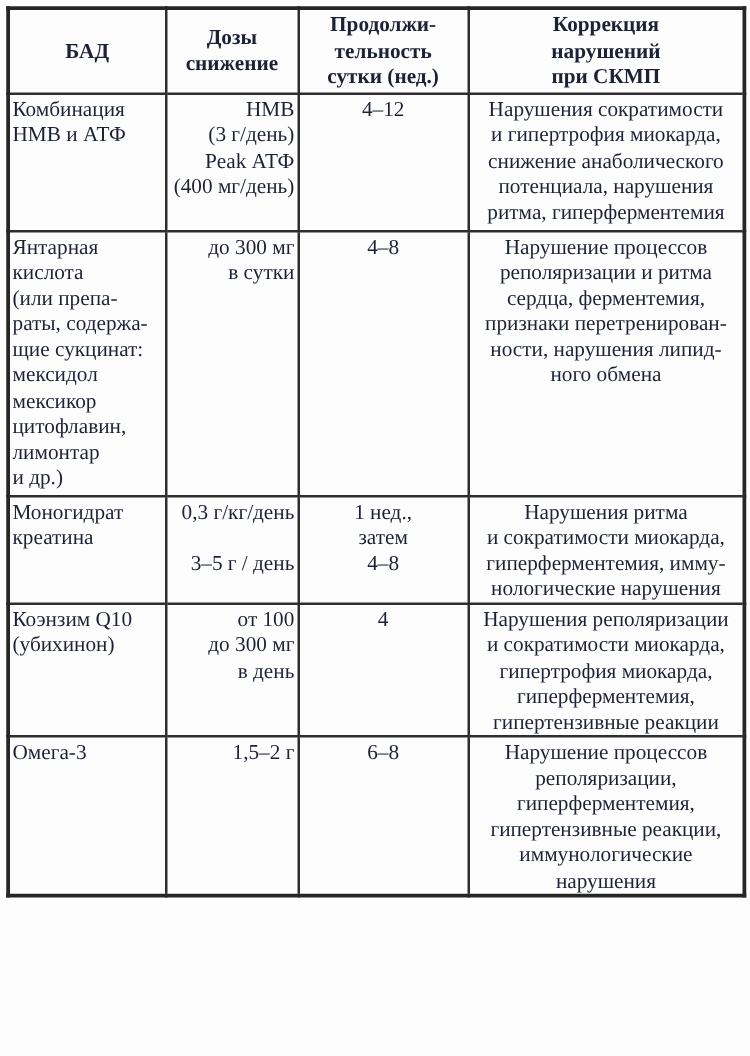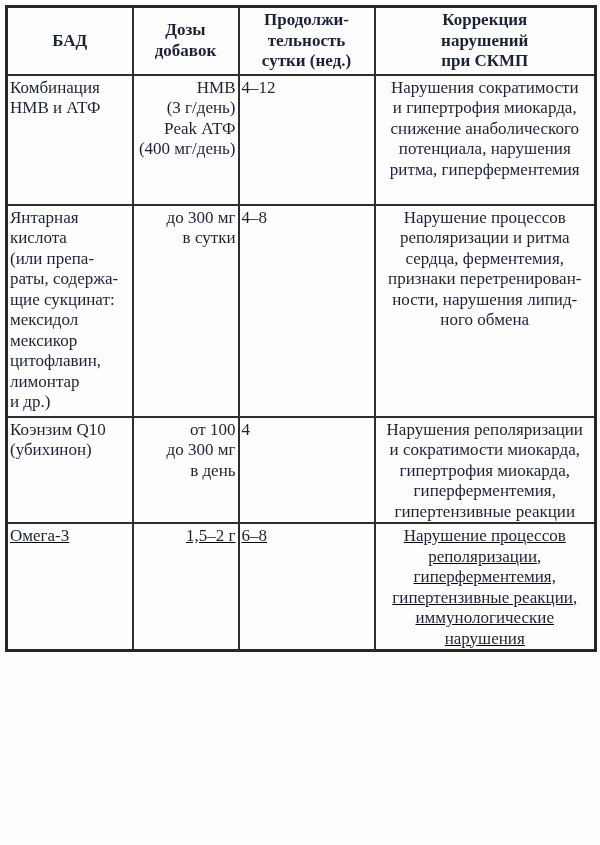--- a/index.html
+++ b/index.html
@@ -51,52 +51,53 @@
     text-align: left;
     padding-left: 5px;
     padding-right: 3px;
   }
   td.col-dose {
     text-align: right;
     padding-left: 0;
     padding-right: 0;
   }
   td.col-duration {
+    text-align: center;
     padding-left: 0;
     padding-right: 0;
   }
   td.col-correction {
     text-align: center;
     padding-left: 5px;
     padding-right: 2px;
   }
   thead tr          { height: 64px;  }
-  tbody tr:nth-child(1) { height: 130px; }
+  tbody tr:nth-child(1) { height: 110px; }
   tbody tr:nth-child(2) { height: 212px; margin-top: 48px; }
   tbody tr:nth-child(3) { height: 84px;  }
-  tbody tr:nth-child(4) { height: 85px; text-decoration: underline; }
+  tbody tr:nth-child(4) { height: 85px; }
   tbody tr:nth-child(5) { height: 124px; }
   tbody tr:nth-child(6) { height: 120px; }
 </style>
 </head>
 <body>
 
 <div class="page">
   <table class="supp">
     <colgroup>
       <col style="width:126px">
       <col style="width:106px">
       <col style="width:136px">
       <col style="width:221px">
     </colgroup>
     <thead>
       <tr>
         <th>БАД</th>
         <th>Дозы
-добавок</th>
+снижение</th>
         <th>Продолжи-
 тельность
 сутки (нед.)</th>
         <th>Коррекция
 нарушений
 при СКМП</th>
       </tr>
     </thead>
     <tbody>
       <tr>
@@ -128,20 +129,34 @@
 в сутки</td>
         <td class="col-duration">4–8</td>
         <td class="col-correction">Нарушение процессов
 реполяризации и ритма
 сердца, ферментемия,
 признаки перетренирован-
 ности, нарушения липид-
 ного обмена</td>
       </tr>
       <tr>
+        <td class="col-supplement">Моногидрат
+креатина</td>
+        <td class="col-dose">0,3 г/кг/день
+
+3–5 г / день</td>
+        <td class="col-duration">1 нед.,
+затем
+4–8</td>
+        <td class="col-correction">Нарушения ритма
+и сократимости миокарда,
+гиперферментемия, имму-
+нологические нарушения</td>
+      </tr>
+      <tr>
         <td class="col-supplement">Коэнзим Q10
 (убихинон)</td>
         <td class="col-dose">от 100
 до 300 мг
 в день</td>
         <td class="col-duration">4</td>
         <td class="col-correction">Нарушения реполяризации
 и сократимости миокарда,
 гипертрофия миокарда,
 гиперферментемия,

